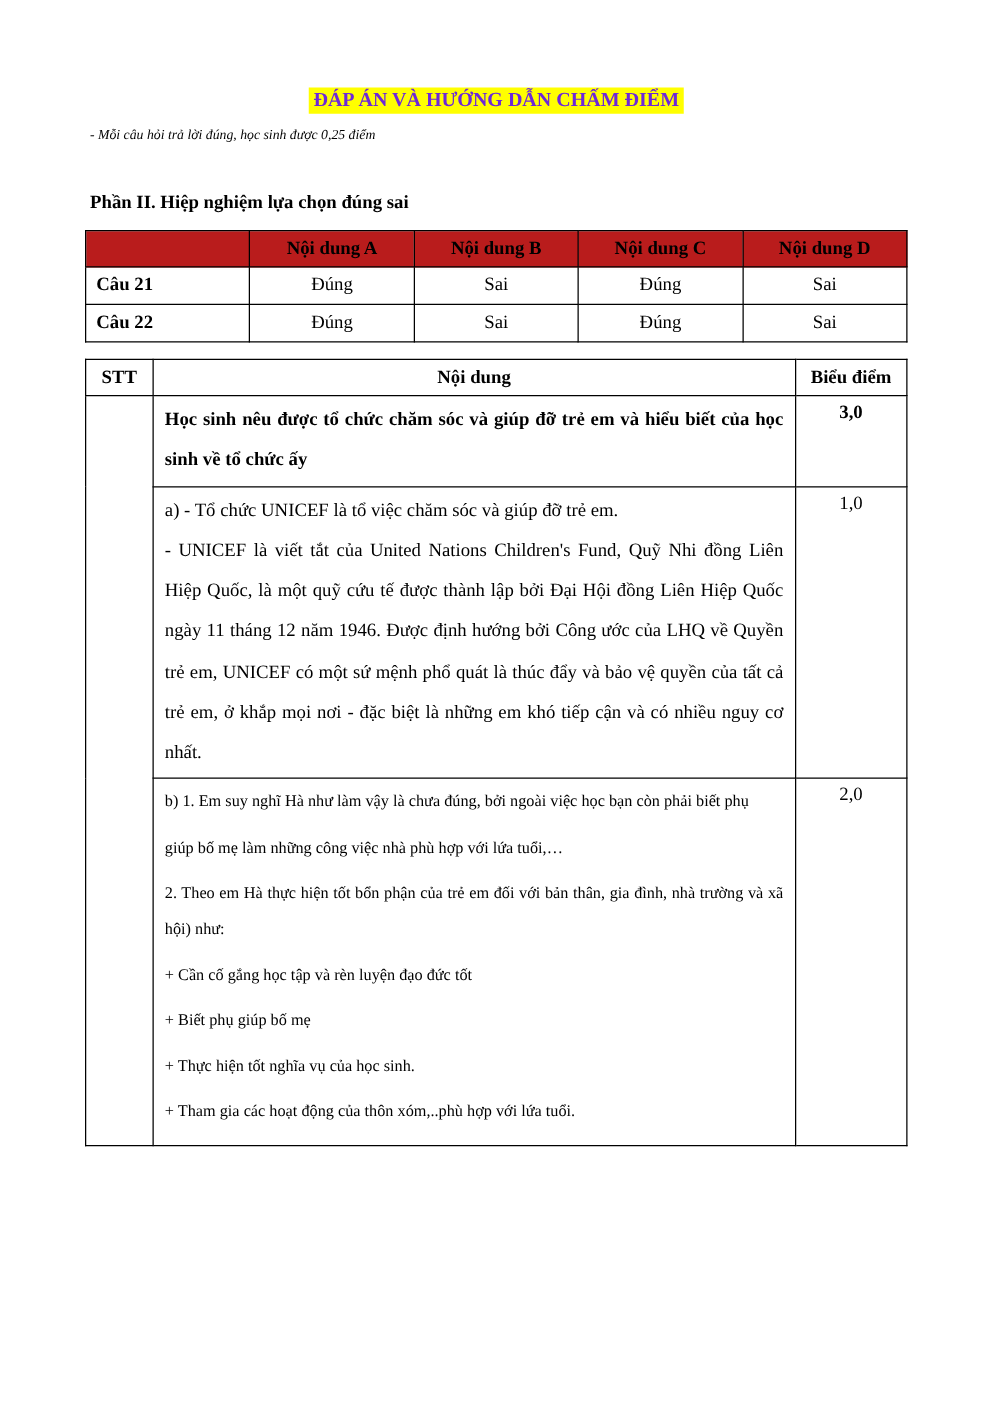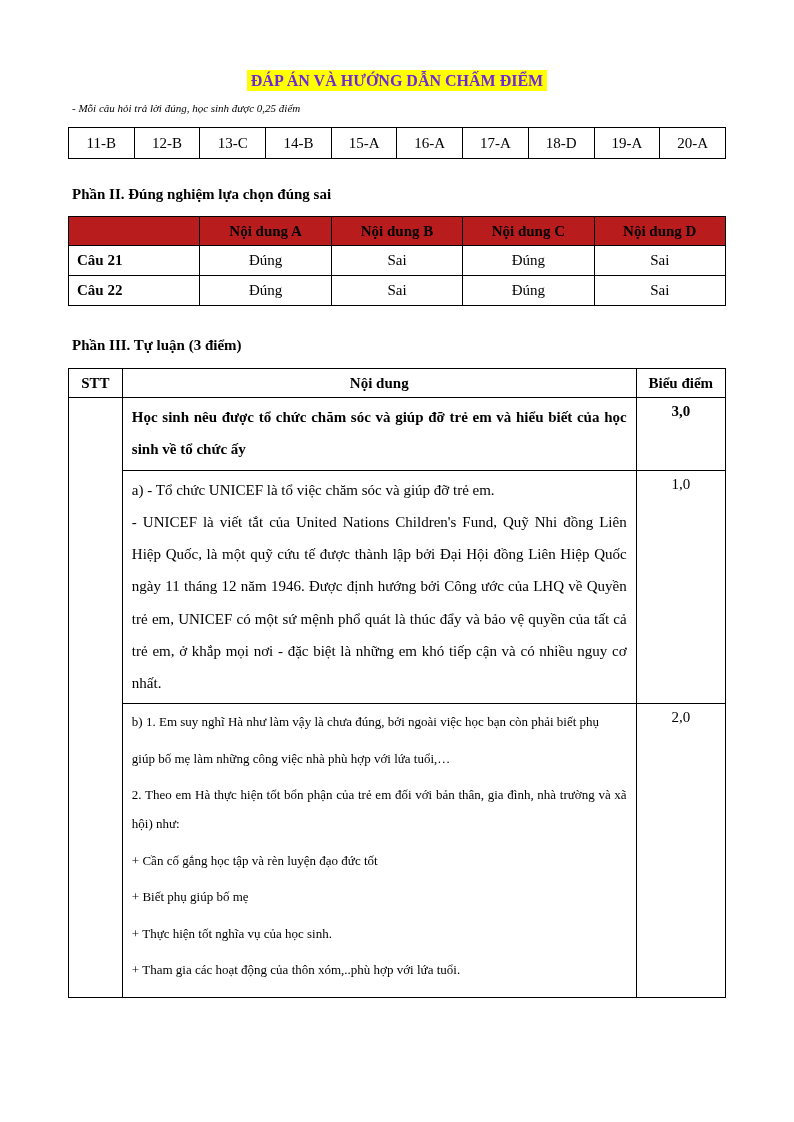--- a/index.html
+++ b/index.html
@@ -124,36 +124,24 @@
 <div class="page">
 
   <div class="title-row">
     <span class="doc-title">ĐÁP ÁN VÀ HƯỚNG DẪN CHẤM ĐIỂM</span>
   </div>
 
   <div class="note">- Mỗi câu hỏi trả lời đúng, học sinh được 0,25 điểm</div>
 
   <table class="t1">
     <tbody>
-      <tr>
-        <td>11-B</td>
-        <td>12-B</td>
-        <td>13-C</td>
-        <td>14-B</td>
-        <td>15-A</td>
-        <td>16-A</td>
-        <td>17-A</td>
-        <td>18-D</td>
-        <td>19-A</td>
-        <td>20-A</td>
-      </tr>
     </tbody>
   </table>
 
-  <div class="part-heading heading-part2">Phần II. Đúng nghiệm lựa chọn đúng sai</div>
+  <div class="part-heading heading-part2">Phần II. Hiệp nghiệm lựa chọn đúng sai</div>
 
   <table class="t2">
     <tbody>
       <tr>
         <th></th>
         <th>Nội dung A</th>
         <th>Nội dung B</th>
         <th>Nội dung C</th>
         <th>Nội dung D</th>
       </tr>
@@ -167,21 +155,20 @@
       <tr>
         <td class="row-label">Câu 22</td>
         <td>Đúng</td>
         <td>Sai</td>
         <td>Đúng</td>
         <td>Sai</td>
       </tr>
     </tbody>
   </table>
 
-  <div class="part-heading heading-part3">Phần III. Tự luận (3 điểm)</div>
 
   <table class="t3">
     <colgroup>
       <col class="c-stt">
       <col class="c-content">
       <col class="c-points">
     </colgroup>
     <tbody>
       <tr>
         <th>STT</th>

